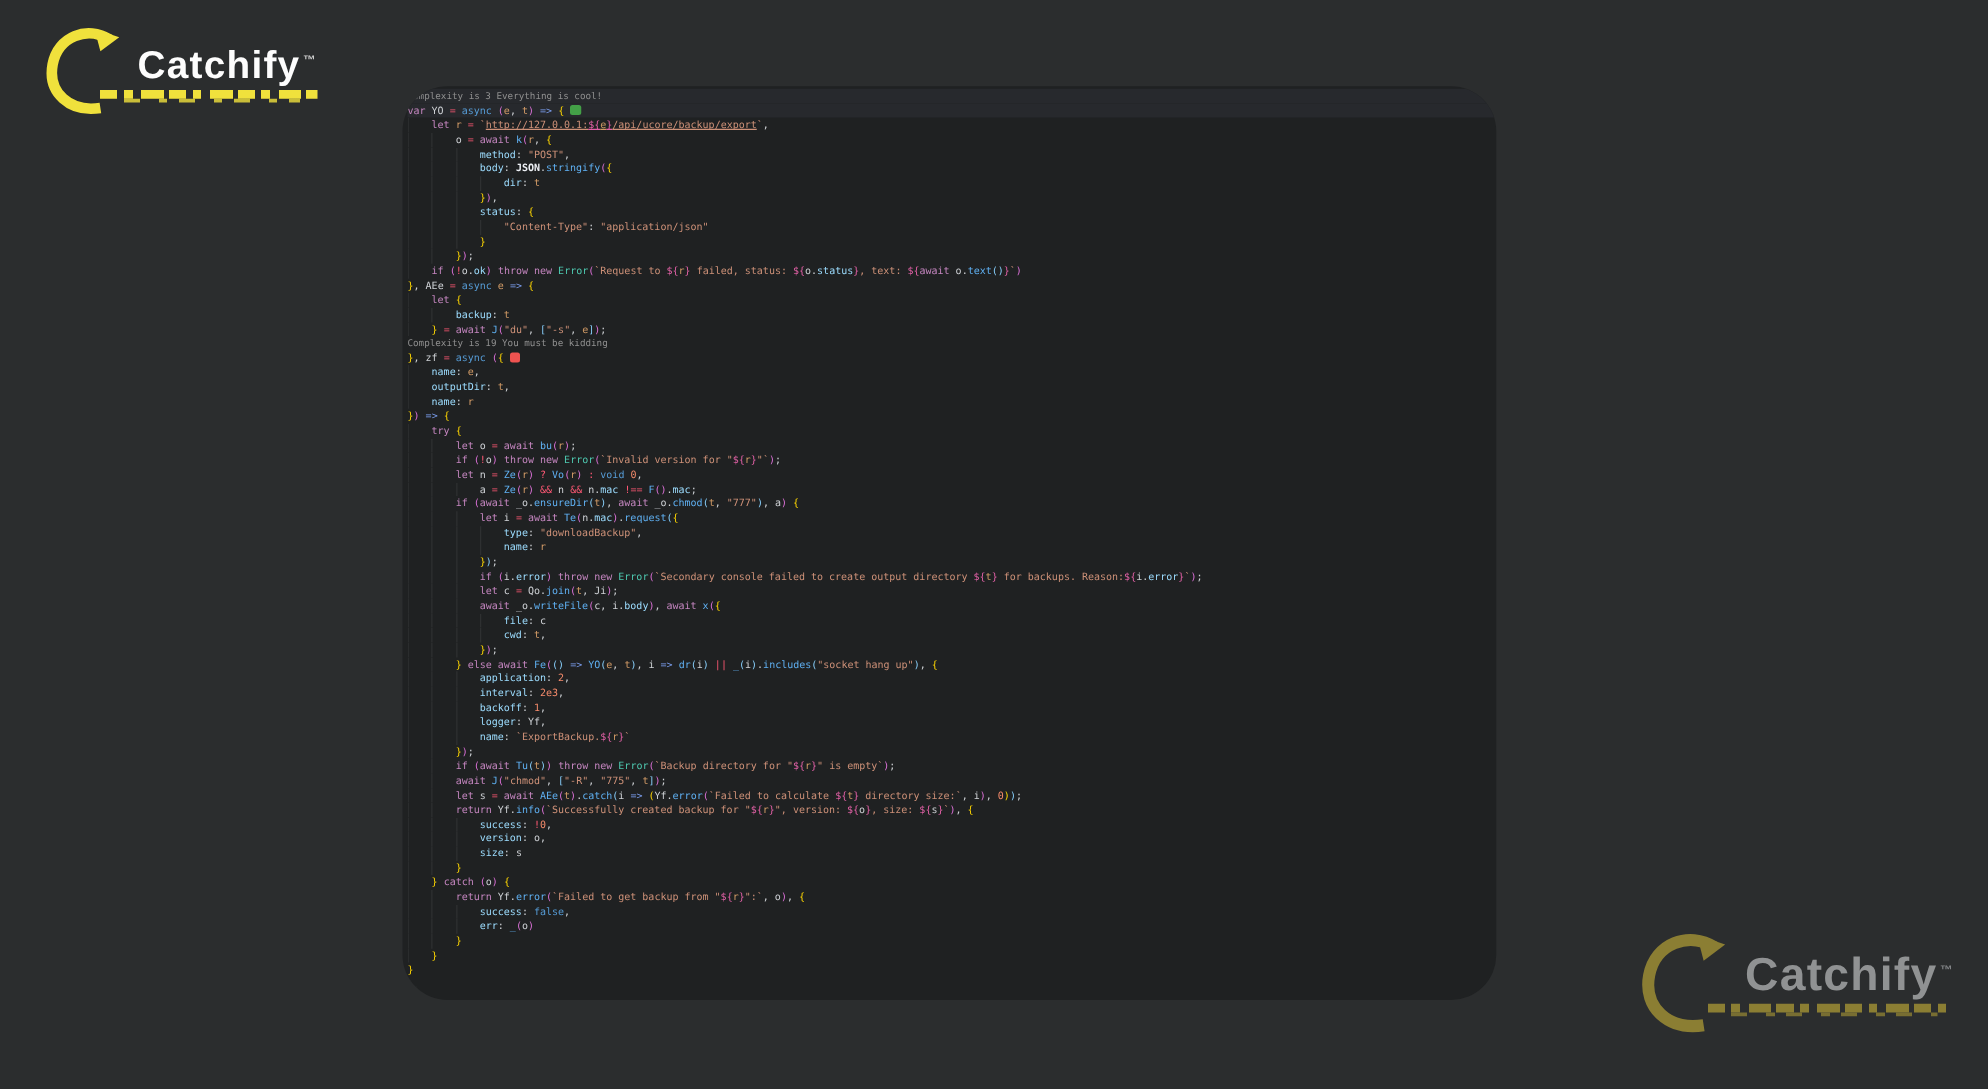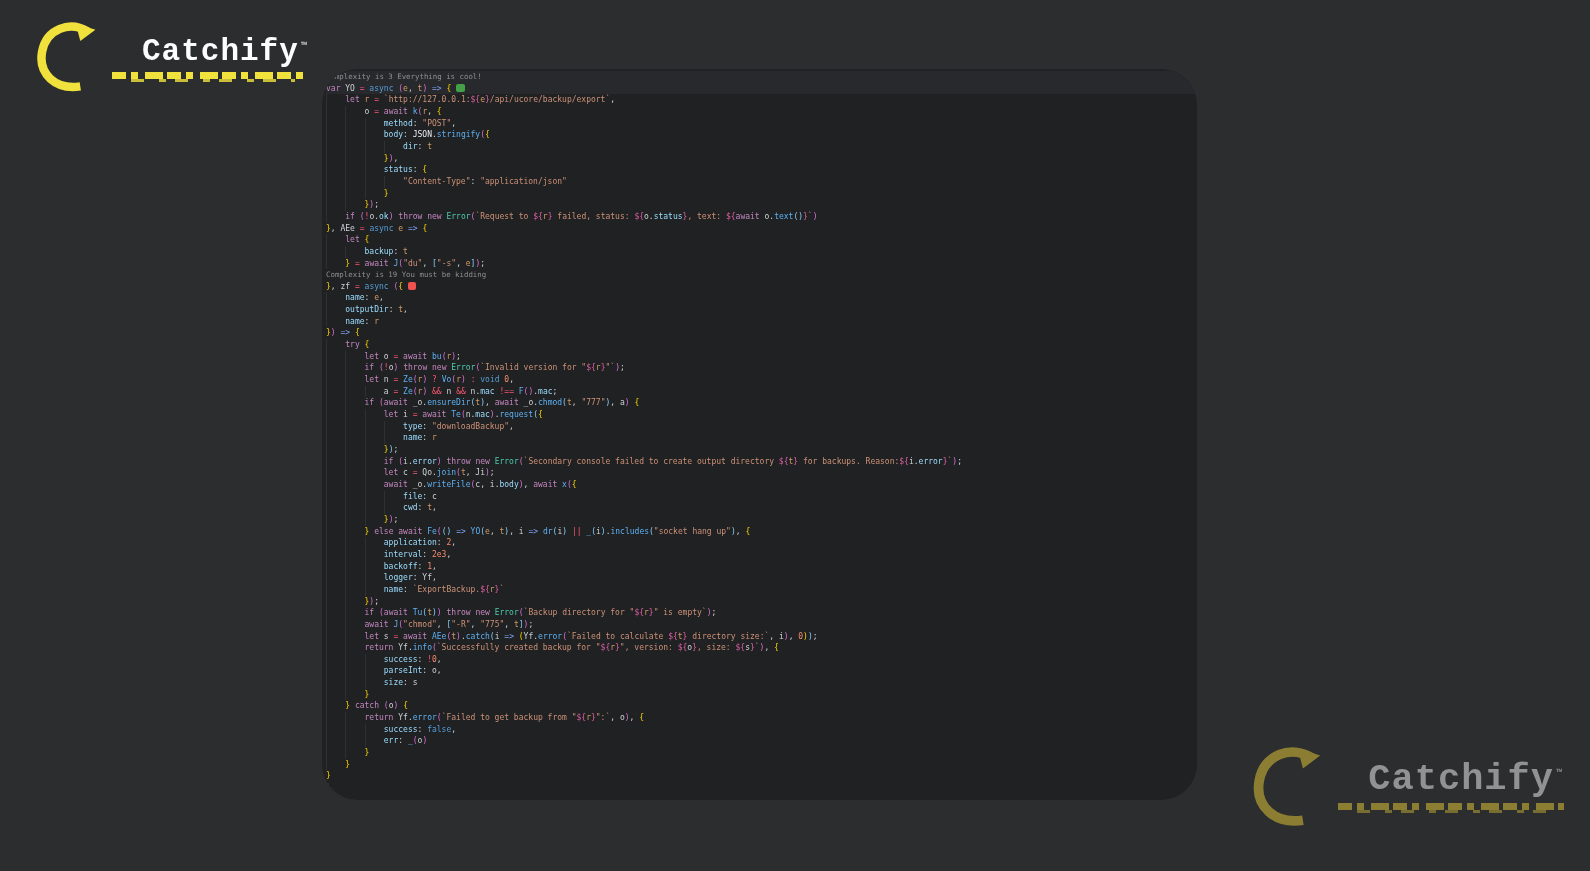--- a/index.html
+++ b/index.html
@@ -17,32 +17,32 @@
   .line{
     height:11.66px;white-space:pre;
     font:8px/11.66px "DejaVu Sans Mono", monospace;
     color:#cfd2d6;
   }
   .line.hl{background:var(--hl,#27292d);}
   .line.lens{font-size:7.4px;color:var(--lens,#8f8f8f);}
   .line.clip{height:7px;overflow:hidden;opacity:.55;}
   .ind{display:inline-block;width:4ch;height:11.66px;vertical-align:top;
        box-shadow:inset 1px 0 0 rgba(255,255,255,.07);}
-  .tk-su,.tk-xu,.tk-vu{text-underline-offset:1px;}
-  .tk-wb{font-weight:normal;}
+  .tk-su,.tk-xu,.tk-vu{text-decoration:underline;text-underline-offset:1px;}
+  .tk-wb{font-weight:bold;}
   .badge{display:inline-block;width:8.5px;height:8.5px;border-radius:2px;vertical-align:-1.5px;}
   .badge.g{background:var(--badge-green,#43a047);}
   .badge.r{background:var(--badge-red,#ef5350);}
 
   
   .logo{position:absolute;display:flex;align-items:flex-start;gap:8px;}
   .logo .hook{flex:none;}
   .logo .text{
-    font-family:Liberation Mono, monospace;font-weight:bold;letter-spacing:1px;
-    position:relative;line-height:1;padding-top:14px;margin-left:32px;
+    font-family:Liberation Sans, sans-serif;font-weight:bold;letter-spacing:1px;
+    position:relative;line-height:1;padding-top:14px;
   }
   .logo .tm{font-size:10px;font-weight:bold;vertical-align:super;letter-spacing:0;margin-left:2px;}
   .logo .underline{
     position:absolute;height:7px;left:-30px;right:-2px;bottom:-12px;
     background-image:repeating-linear-gradient(90deg,
       currentColor 0 14px, transparent 14px 19px,
       currentColor 19px 26px, transparent 26px 33px,
       currentColor 33px 51px, transparent 51px 55px);
   }
   .logo .underline:after{
@@ -121,21 +121,21 @@
       <div class="line"><span class="ind"></span><span class="ind"></span><span class="ind"></span><span class="tk-pr">interval</span><span class="tk-p">: </span><span class="tk-n">2e3</span><span class="tk-p">,</span></div>
       <div class="line"><span class="ind"></span><span class="ind"></span><span class="ind"></span><span class="tk-pr">backoff</span><span class="tk-p">: </span><span class="tk-n">1</span><span class="tk-p">,</span></div>
       <div class="line"><span class="ind"></span><span class="ind"></span><span class="ind"></span><span class="tk-pr">logger</span><span class="tk-p">: </span><span class="tk-p">Yf</span><span class="tk-p">,</span></div>
       <div class="line"><span class="ind"></span><span class="ind"></span><span class="ind"></span><span class="tk-pr">name</span><span class="tk-p">: </span><span class="tk-s">`ExportBackup.</span><span class="tk-x">${</span><span class="tk-v">r</span><span class="tk-x">}</span><span class="tk-s">`</span></div>
       <div class="line"><span class="ind"></span><span class="ind"></span><span class="tk-g1">}</span><span class="tk-g2">)</span><span class="tk-p">;</span></div>
       <div class="line"><span class="ind"></span><span class="ind"></span><span class="tk-k">if </span><span class="tk-g2">(</span><span class="tk-k">await </span><span class="tk-f">Tu</span><span class="tk-g3">(</span><span class="tk-v">t</span><span class="tk-g3">)</span><span class="tk-g2">)</span><span class="tk-p"> </span><span class="tk-k">throw </span><span class="tk-k">new </span><span class="tk-c">Error</span><span class="tk-g2">(</span><span class="tk-s">`Backup directory for "</span><span class="tk-x">${</span><span class="tk-v">r</span><span class="tk-x">}</span><span class="tk-s">" is empty`</span><span class="tk-g2">)</span><span class="tk-p">;</span></div>
       <div class="line"><span class="ind"></span><span class="ind"></span><span class="tk-k">await </span><span class="tk-f">J</span><span class="tk-g2">(</span><span class="tk-s">"chmod"</span><span class="tk-p">, </span><span class="tk-g3">[</span><span class="tk-s">"-R"</span><span class="tk-p">, </span><span class="tk-s">"775"</span><span class="tk-p">, </span><span class="tk-v">t</span><span class="tk-g3">]</span><span class="tk-g2">)</span><span class="tk-p">;</span></div>
       <div class="line"><span class="ind"></span><span class="ind"></span><span class="tk-k">let </span><span class="tk-p">s </span><span class="tk-o">= </span><span class="tk-k">await </span><span class="tk-f">AEe</span><span class="tk-g2">(</span><span class="tk-v">t</span><span class="tk-g2">)</span><span class="tk-p">.</span><span class="tk-f">catch</span><span class="tk-g3">(</span><span class="tk-p">i </span><span class="tk-a">=&gt;</span><span class="tk-p"> </span><span class="tk-g1">(</span><span class="tk-p">Yf.</span><span class="tk-f">error</span><span class="tk-g2">(</span><span class="tk-s">`Failed to calculate </span><span class="tk-x">${</span><span class="tk-v">t</span><span class="tk-x">}</span><span class="tk-s"> directory size:`</span><span class="tk-p">, </span><span class="tk-p">i</span><span class="tk-g2">)</span><span class="tk-p">, </span><span class="tk-n">0</span><span class="tk-g1">)</span><span class="tk-g3">)</span><span class="tk-p">;</span></div>
       <div class="line"><span class="ind"></span><span class="ind"></span><span class="tk-k">return </span><span class="tk-p">Yf.</span><span class="tk-f">info</span><span class="tk-g2">(</span><span class="tk-s">`Successfully created backup for "</span><span class="tk-x">${</span><span class="tk-v">r</span><span class="tk-x">}</span><span class="tk-s">", version: </span><span class="tk-x">${</span><span class="tk-p">o</span><span class="tk-x">}</span><span class="tk-s">, size: </span><span class="tk-x">${</span><span class="tk-p">s</span><span class="tk-x">}</span><span class="tk-s">`</span><span class="tk-g2">)</span><span class="tk-p">, </span><span class="tk-g1">{</span></div>
       <div class="line"><span class="ind"></span><span class="ind"></span><span class="ind"></span><span class="tk-pr">success</span><span class="tk-p">: </span><span class="tk-o">!</span><span class="tk-n">0</span><span class="tk-p">,</span></div>
-      <div class="line"><span class="ind"></span><span class="ind"></span><span class="ind"></span><span class="tk-pr">parseInt</span><span class="tk-p">: </span><span class="tk-p">o</span><span class="tk-p">,</span></div>
+      <div class="line"><span class="ind"></span><span class="ind"></span><span class="ind"></span><span class="tk-pr">version</span><span class="tk-p">: </span><span class="tk-p">o</span><span class="tk-p">,</span></div>
       <div class="line"><span class="ind"></span><span class="ind"></span><span class="ind"></span><span class="tk-pr">size</span><span class="tk-p">: </span><span class="tk-p">s</span></div>
       <div class="line"><span class="ind"></span><span class="ind"></span><span class="tk-g1">}</span></div>
       <div class="line"><span class="ind"></span><span class="tk-g1">}</span><span class="tk-p"> </span><span class="tk-k">catch </span><span class="tk-g2">(</span><span class="tk-p">o</span><span class="tk-g2">)</span><span class="tk-p"> </span><span class="tk-g1">{</span></div>
       <div class="line"><span class="ind"></span><span class="ind"></span><span class="tk-k">return </span><span class="tk-p">Yf.</span><span class="tk-f">error</span><span class="tk-g2">(</span><span class="tk-s">`Failed to get backup from "</span><span class="tk-x">${</span><span class="tk-v">r</span><span class="tk-x">}</span><span class="tk-s">":`</span><span class="tk-p">, </span><span class="tk-p">o</span><span class="tk-g2">)</span><span class="tk-p">, </span><span class="tk-g1">{</span></div>
       <div class="line"><span class="ind"></span><span class="ind"></span><span class="ind"></span><span class="tk-pr">success</span><span class="tk-p">: </span><span class="tk-b">false</span><span class="tk-p">,</span></div>
       <div class="line"><span class="ind"></span><span class="ind"></span><span class="ind"></span><span class="tk-pr">err</span><span class="tk-p">: </span><span class="tk-f">_</span><span class="tk-g2">(</span><span class="tk-p">o</span><span class="tk-g2">)</span></div>
       <div class="line"><span class="ind"></span><span class="ind"></span><span class="tk-g1">}</span></div>
       <div class="line"><span class="ind"></span><span class="tk-g1">}</span></div>
       <div class="line"><span class="tk-g1">}</span></div>
       <div class="line clip"><span class="tk-dim">},</span></div>

